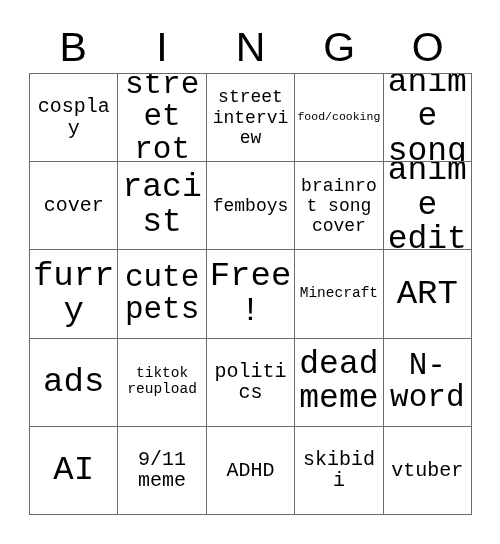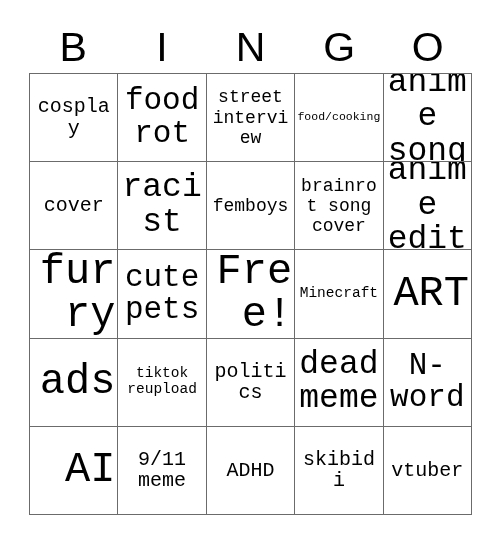--- a/index.html
+++ b/index.html
@@ -78,42 +78,42 @@
   }
 
   
   .fs-xs  { font-size: 11.5px; line-height: 1.12; }
   .fs-sm  { font-size: 14.5px; line-height: 1.1; }
   .fs-md  { font-size: 18px;   line-height: 1.12; }
   .fs-lg  { font-size: 20px;   line-height: 1.1; }
   .fs-xl  { font-size: 20px;   line-height: 1.06; }
   .fs-2xl { font-size: 33px;   line-height: 1.04; }
   .fs-3xl { font-size: 31px;   line-height: 1.04; }
-  .fs-4xl { font-size: 42px;   line-height: 1.02; text-align: right; }
+  .fs-4xl { font-size: 34px;   line-height: 1.02; }
 </style>
 </head>
 <body>
 
 <div id="bingo-card">
 
   <div id="header-row">
     <div class="header-letter">B</div>
     <div class="header-letter">I</div>
     <div class="header-letter">N</div>
     <div class="header-letter">G</div>
     <div class="header-letter">O</div>
   </div>
 
   <div id="grid">
 
     <div class="cell">
         <span class="cell-text fs-lg">cosplay</span>
       </div>
     <div class="cell">
-        <span class="cell-text fs-3xl">food rot</span>
+        <span class="cell-text fs-3xl">street rot</span>
       </div>
     <div class="cell">
         <span class="cell-text fs-md">street interview</span>
       </div>
     <div class="cell">
         <span class="cell-text fs-xs">food/cooking</span>
       </div>
     <div class="cell">
         <span class="cell-text fs-2xl">anime song</span>
       </div>

